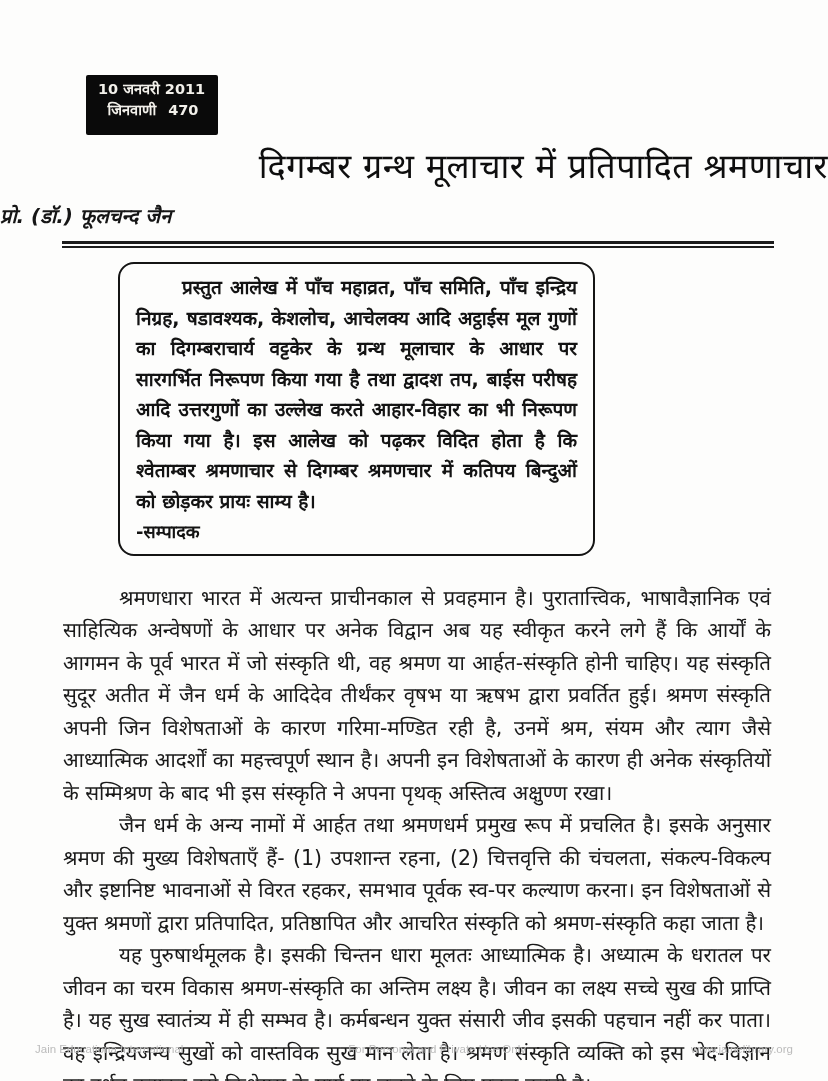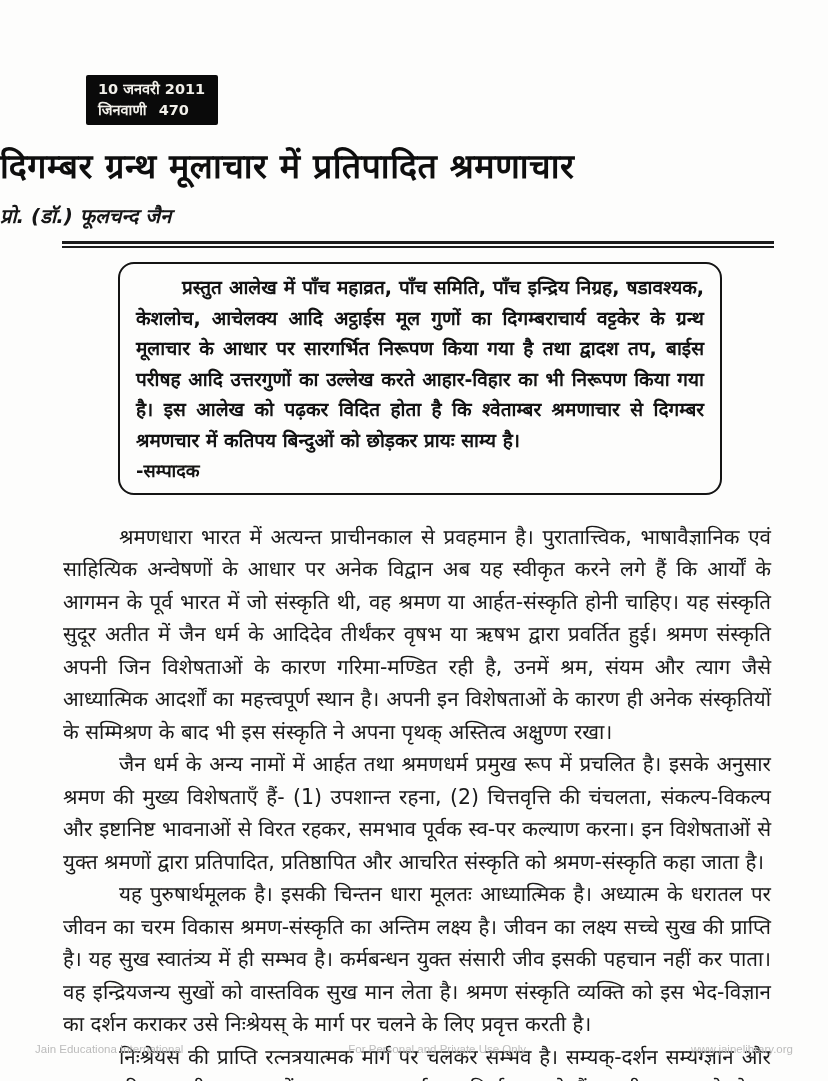--- a/index.html
+++ b/index.html
@@ -12,54 +12,54 @@
     background: #fdfdfc;
     font-family: "DejaVu Sans", sans-serif;
     color: #1a1a1a;
     overflow: hidden;
   }
   .issue-badge {
     position: absolute;
     left: 86px;
     top: 75px;
     width: 132px;
-    height: 50px;
+    height: 60px;
     background: #0a0a0a;
     color: #f2f0ea;
     font-weight: bold;
     font-size: 14.5px;
     line-height: 21px;
     padding: 4px 10px 3px 12px;
     border-radius: 2px;
   }
-  .issue-badge .row2 { display: flex; justify-content: flex-start; gap: 12px; }
+  .issue-badge .row2 { display: flex; justify-content: center; gap: 12px; }
   .article-title {
     margin-top: 142px;
-    text-align: left;
+    text-align: right;
     font-size: 34px;
-    font-weight: bold;
+    font-weight: normal;
     letter-spacing: 0.5px;
     color: #0e0e0e;
   }
   .article-author {
     margin-top: 14px;
     font-size: 20px;
     font-weight: bold;
     font-style: italic;
     color: #161616;
   }
   .double-rule {
     margin: 12px 54px 0 62px;
     height: 7px;
     border-top: 3px solid #1c1c1c;
     border-bottom: 2px solid #1c1c1c;
   }
   .abstract-box {
     margin: 14px 0 0 118px;
-    width: 604px;
+    width: 477px;
     border: 2.5px solid #141414;
     border-radius: 16px;
     padding: 8px 16px 6px 16px;
     font-size: 19px;
     font-weight: bold;
     line-height: 30.5px;
     text-align: justify;
     color: #131313;
   }
   .abstract-text { text-indent: 46px; }

